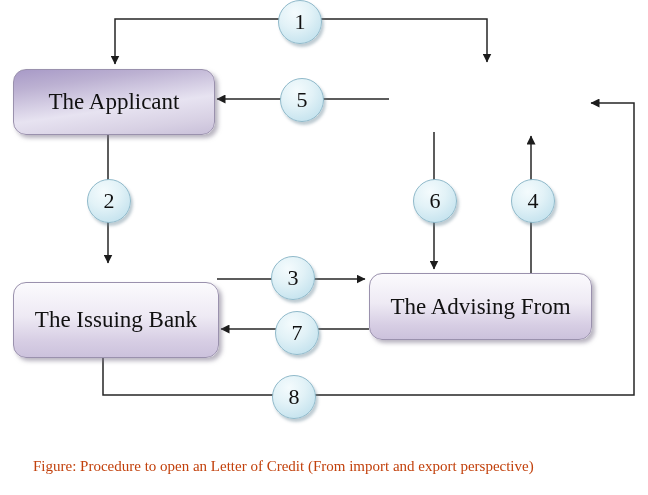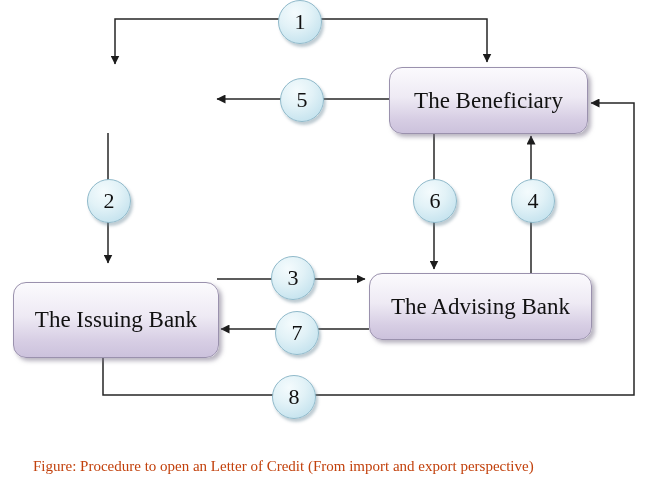--- a/index.html
+++ b/index.html
@@ -86,31 +86,31 @@
       <path d="M217 279 H365" marker-end="url(#arrow)"></path>
       <path d="M531 273 V136" marker-end="url(#arrow)"></path>
       <path d="M389 99 H217" marker-end="url(#arrow)"></path>
       <path d="M434 132 V269" marker-end="url(#arrow)"></path>
       <path d="M369 329 H221" marker-end="url(#arrow)"></path>
       <path d="M293 395 H103 V345" marker-end="url(#arrow)"></path>
       <path d="M293 395 H634 V103 H591" marker-end="url(#arrow)"></path>
     </g>
   </svg>
 
+  <div class="node applicant" style="left:13px; top:69px; width:200px; height:64px;">
+    <span class="node-label">The Applicant</span>
+  </div>
 
-  <div class="node" style="left:389px; top:67px; width:197px; height:65px;">
-    <span class="node-label">The Beneficiary</span>
-  </div>
 
   <div class="node" style="left:13px; top:282px; width:204px; height:74px;">
     <span class="node-label">The Issuing Bank</span>
   </div>
 
   <div class="node" style="left:369px; top:273px; width:221px; height:65px;">
-    <span class="node-label">The Advising Bank</span>
+    <span class="node-label">The Advising From</span>
   </div>
 
   <div class="step" style="left:278px; top:0px;">
     <span>1</span>
   </div>
 
   <div class="step" style="left:87px; top:179px;">
     <span>2</span>
   </div>
 

